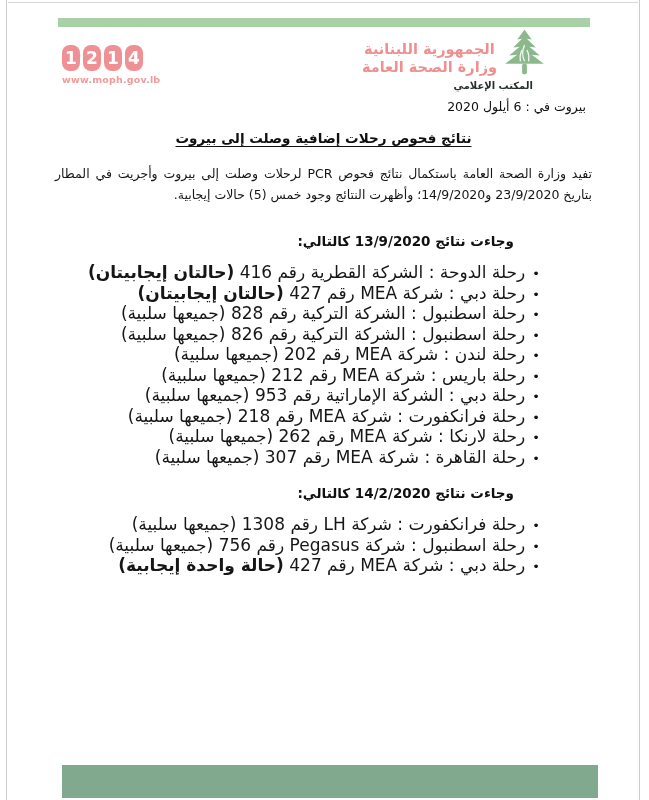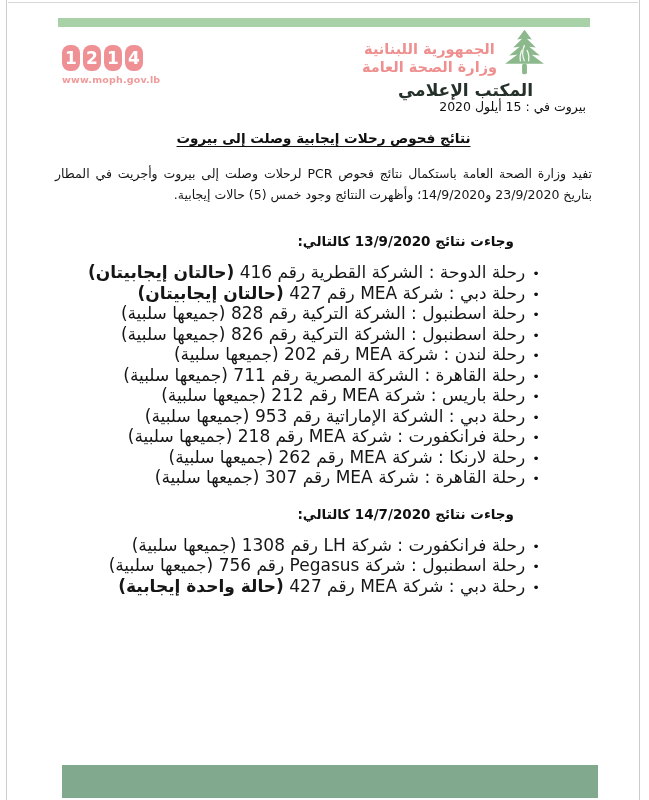--- a/index.html
+++ b/index.html
@@ -20,21 +20,21 @@
   .digits{display:flex;gap:3px;}
   .digit{
     width:18px;height:26px;background:#ef9094;color:#ffffff;border-radius:8px;
     font-size:17px;font-weight:bold;line-height:26px;text-align:center;
   }
   .hotline-url{margin-top:3px;font-size:9.5px;font-weight:bold;color:#f09a9a;letter-spacing:.2px;}
   
   .ministry-text{position:absolute;right:152px;top:40px;text-align:center;direction:rtl;}
   .ministry-text .line{font-size:14.5px;font-weight:bold;color:#ef8f8f;line-height:18px;white-space:nowrap;}
   .cedar{position:absolute;left:500px;top:29px;}
-  .office{position:absolute;right:116px;top:80px;font-size:17px;font-weight:bold;color:#25302a;direction:rtl;white-space:nowrap;}
+  .office{position:absolute;right:116px;top:80px;font-size:10px;font-weight:bold;color:#25302a;direction:rtl;white-space:nowrap;}
   .dateline{position:absolute;right:63px;top:99px;font-size:12.5px;color:#101010;direction:rtl;white-space:nowrap;}
   
   .content{position:absolute;left:55px;right:57px;top:128px;direction:rtl;}
   .title{
     margin:0;text-align:center;font-size:13.5px;font-weight:bold;color:#101010;
     text-decoration:underline;text-underline-offset:3px;line-height:20px;
   }
   .intro{margin:15px 0 0 0;font-size:12.5px;line-height:21px;text-align:justify;color:#161616;}
   .section-heading{
     margin:26px 78px 12px 0;font-size:13.5px;font-weight:bold;color:#101010;line-height:20px;
@@ -81,44 +81,43 @@
       <g stroke="#ffffff" stroke-width="1.6" fill="none" opacity="0.9">
         <path d="M30 40 C27 34 27 27 30 20"></path>
         <path d="M25 40 C24 35 25 30 27 26"></path>
         <path d="M35 40 C36 35 35 30 33 26"></path>
       </g>
     </svg>
   </span>
 
   <div class="office">المكتب الإعلامي</div>
 
-  <div class="dateline">بيروت في : 15 أيلول 2020</div>
+  <div class="dateline">بيروت في : 6 أيلول 2020</div>
 
   <div class="content">
-    <h1 class="title">نتائج فحوص رحلات إيجابية وصلت إلى بيروت</h1>
+    <h1 class="title">نتائج فحوص رحلات إضافية وصلت إلى بيروت</h1>
 
     <p class="intro">تفيد وزارة الصحة العامة باستكمال نتائج فحوص PCR لرحلات وصلت إلى بيروت وأجريت في المطار بتاريخ 23/9/2020 و14/9/2020؛ وأظهرت النتائج وجود خمس (5) حالات إيجابية.</p>
 
     <h2 class="section-heading">وجاءت نتائج  13/9/2020 كالتالي:</h2>
 
     <ul class="flights">
       <li><span>رحلة الدوحة : الشركة القطرية رقم 416</span> <span class="result bold">(حالتان إيجابيتان)</span></li>
       <li><span>رحلة دبي : شركة MEA رقم 427</span> <span class="result bold">(حالتان إيجابيتان)</span></li>
       <li><span>رحلة اسطنبول : الشركة التركية رقم 828</span> <span class="result">(جميعها سلبية)</span></li>
       <li><span>رحلة اسطنبول : الشركة التركية رقم 826</span> <span class="result">(جميعها سلبية)</span></li>
       <li><span>رحلة لندن : شركة MEA رقم 202</span> <span class="result">(جميعها سلبية)</span></li>
-      <li><span>رحلة القاهرة : الشركة المصرية رقم 711</span> <span class="result">(جميعها سلبية)</span></li>
       <li><span>رحلة باريس : شركة MEA رقم 212</span> <span class="result">(جميعها سلبية)</span></li>
       <li><span>رحلة دبي : الشركة الإماراتية رقم 953</span> <span class="result">(جميعها سلبية)</span></li>
       <li><span>رحلة فرانكفورت : شركة MEA رقم 218</span> <span class="result">(جميعها سلبية)</span></li>
       <li><span>رحلة لارنكا : شركة MEA رقم 262</span> <span class="result">(جميعها سلبية)</span></li>
       <li><span>رحلة القاهرة : شركة MEA رقم 307</span> <span class="result">(جميعها سلبية)</span></li>
     </ul>
 
-    <h2 class="section-heading second">وجاءت نتائج  14/7/2020 كالتالي:</h2>
+    <h2 class="section-heading second">وجاءت نتائج  14/2/2020 كالتالي:</h2>
 
     <ul class="flights second">
       <li><span>رحلة فرانكفورت : شركة LH رقم 1308</span> <span class="result">(جميعها سلبية)</span></li>
       <li><span>رحلة اسطنبول : شركة Pegasus رقم 756</span> <span class="result">(جميعها سلبية)</span></li>
       <li><span>رحلة دبي : شركة MEA رقم 427</span> <span class="result bold">(حالة واحدة إيجابية)</span></li>
     </ul>
   </div>
 
   <div class="bottombar"></div>
 </div>

